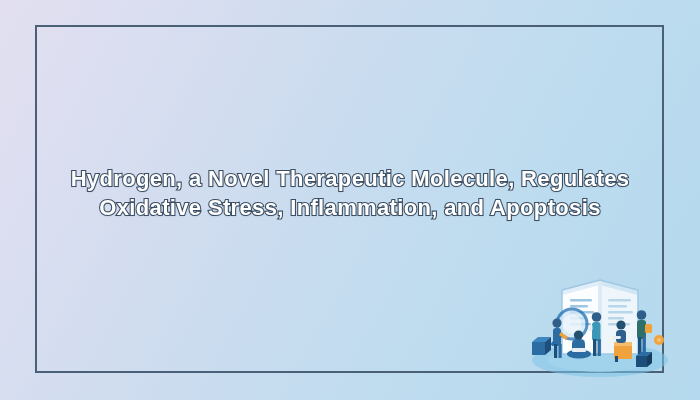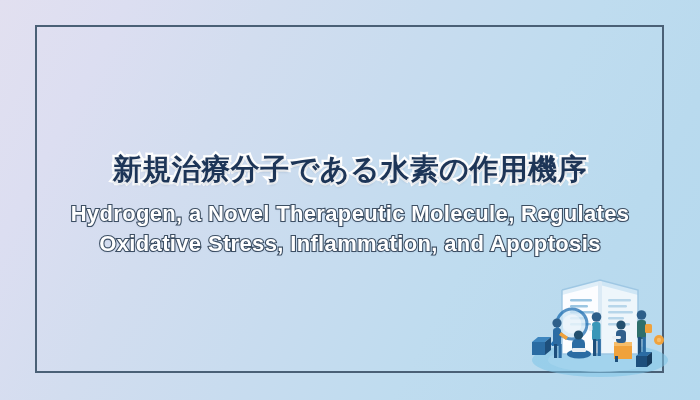--- a/index.html
+++ b/index.html
@@ -104,21 +104,20 @@
   }
 </style>
 </head>
 <body>
 
 <div class="slide">
 
   <div class="frame"></div>
 
   <div class="content">
-    <h1 class="title-ja">新規治療分子である水素の作用機序</h1>
     <p class="subtitle-en">Hydrogen, a Novel Therapeutic Molecule, Regulates Oxidative Stress, Inflammation, and Apoptosis</p>
   </div>
 
   <div class="illustration">
     <svg viewBox="0 0 148 116" xmlns="http://www.w3.org/2000/svg" aria-hidden="true">
 
       <ellipse cx="74" cy="92" rx="68" ry="17" fill="#7ec4e8" opacity="0.55"></ellipse>
       <ellipse cx="74" cy="92" rx="52" ry="12" fill="#a7d6ee" opacity="0.7"></ellipse>
 
       <g>

